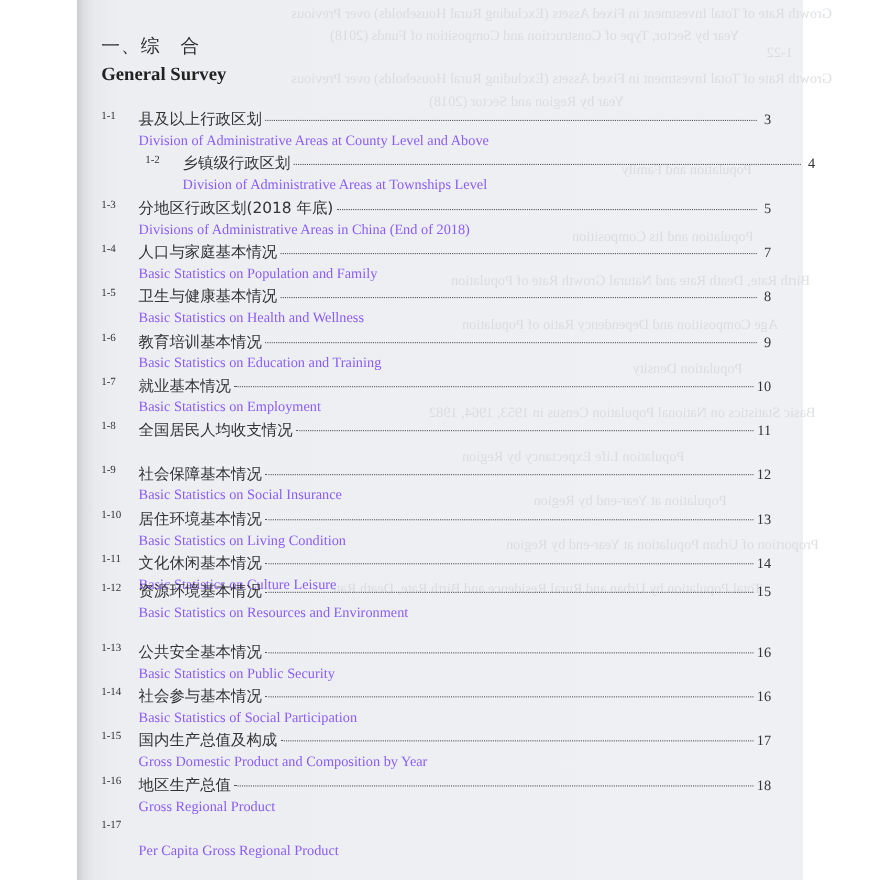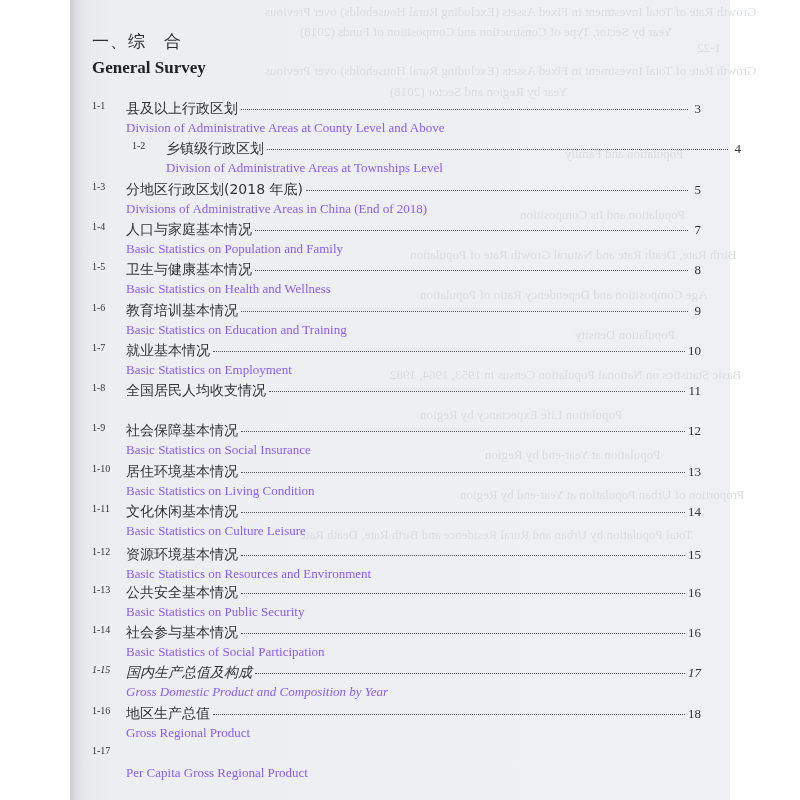--- a/index.html
+++ b/index.html
@@ -151,21 +151,21 @@
   </div>
 <div class="entry" style="top: 503px;">
     <span class="num">1-11</span>
     <div class="cn-line">
       <span class="cn">文化休闲基本情况</span>
       <span class="dots"></span>
       <span class="page-no">14</span>
     </div>
     <span class="en">Basic Statistics on Culture Leisure</span>
   </div>
-<div class="entry" style="top: 546px;">
+<div class="entry" style="top: 529px;">
     <span class="num">1-12</span>
     <div class="cn-line">
       <span class="cn">资源环境基本情况</span>
       <span class="dots"></span>
       <span class="page-no">15</span>
     </div>
     <span class="en">Basic Statistics on Resources and Environment</span>
   </div>
 <div class="entry" style="top: 583.6px;">
     <span class="num">1-13</span>
@@ -178,21 +178,21 @@
   </div>
 <div class="entry" style="top: 623.9px;">
     <span class="num">1-14</span>
     <div class="cn-line">
       <span class="cn">社会参与基本情况</span>
       <span class="dots"></span>
       <span class="page-no">16</span>
     </div>
     <span class="en">Basic Statistics of Social Participation</span>
   </div>
-<div class="entry" style="top: 664.2px; font-style: italic;">
+<div class="entry" style="top: 664.2px;">
     <span class="num">1-15</span>
     <div class="cn-line">
       <span class="cn">国内生产总值及构成</span>
       <span class="dots"></span>
       <span class="page-no">17</span>
     </div>
     <span class="en">Gross Domestic Product and Composition by Year</span>
   </div>
 <div class="entry" style="top: 704.5px;">
     <span class="num">1-16</span>

